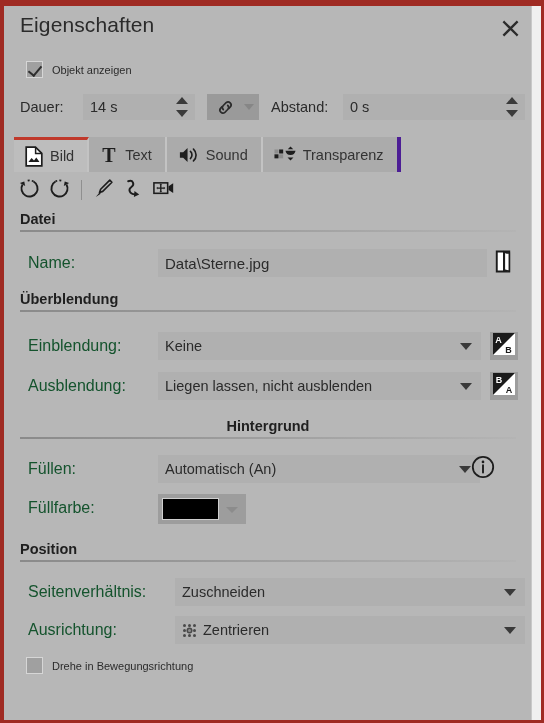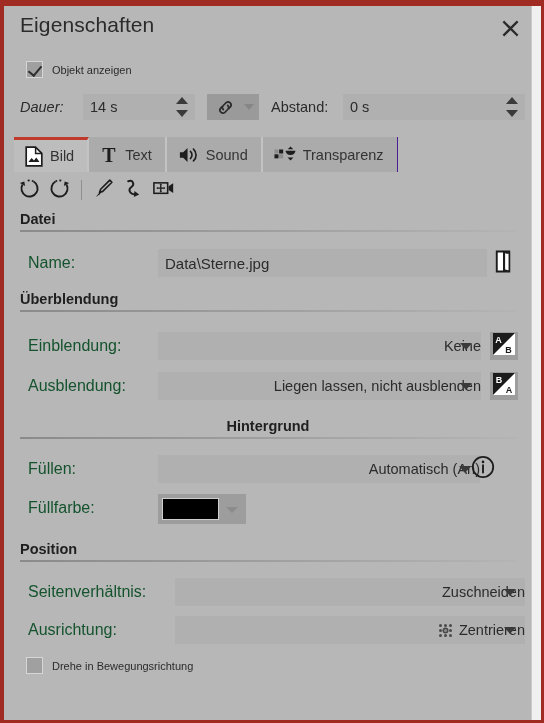--- a/index.html
+++ b/index.html
@@ -193,21 +193,21 @@
   .tab {
     background: #ababab;
     display: flex;
     align-items: center;
     gap: 7px;
     padding: 0 13px 0 11px;
     border-right: 2px solid #c3c3c3;
     cursor: pointer;
     position: relative;
   }
-  .tab:last-child { border-right: 1px solid #4c1d95; align-items: center; }
+  .tab:last-child { border-right: 4px solid #4c1d95; align-items: center; }
   .tab.active {
     background: #bdbdbd;
     border-top: 3px solid #c0392b;
     padding-top: 0;
   }
   .tab.active::after {
     content:"";
     position:absolute; left:0; right:-2px; bottom:0; height:0;
   }
   .tab-label {
@@ -285,21 +285,20 @@
     white-space: nowrap;
   }
 
   .combo {
     position: absolute;
     height: 28px;
     background: #b0b0b0;
     display: flex;
     align-items: center;
     cursor: pointer;
-    justify-content: flex-end;
   }
   .combo .val {
     font-size: 14.5px;
     color: #2b2b2b;
     padding-left: 7px;
     white-space: nowrap;
   }
   .combo .caret {
     position: absolute;
     right: 9px;
@@ -394,21 +393,21 @@
           </span>
         </div>
       </div>
 
       <div id="show-object-row">
         <span class="cb checked"></span>
         <span class="row-label">Objekt anzeigen</span>
       </div>
 
       <div id="timing-row">
-        <span class="fld-label" style="position:absolute;left:0;top:0;font-style:italic;">Dauer:</span>
+        <span class="fld-label" style="position:absolute;left:0;top:0;">Dauer:</span>
 
         <div class="spin-field" style="left:63px;width:112px;">
           <span class="spin-value">14 s</span>
           <span class="spin-arrows">
             <span class="tri-up"></span>
             <span class="tri-dn"></span>
           </span>
         </div>
 
         <div id="link-button">

